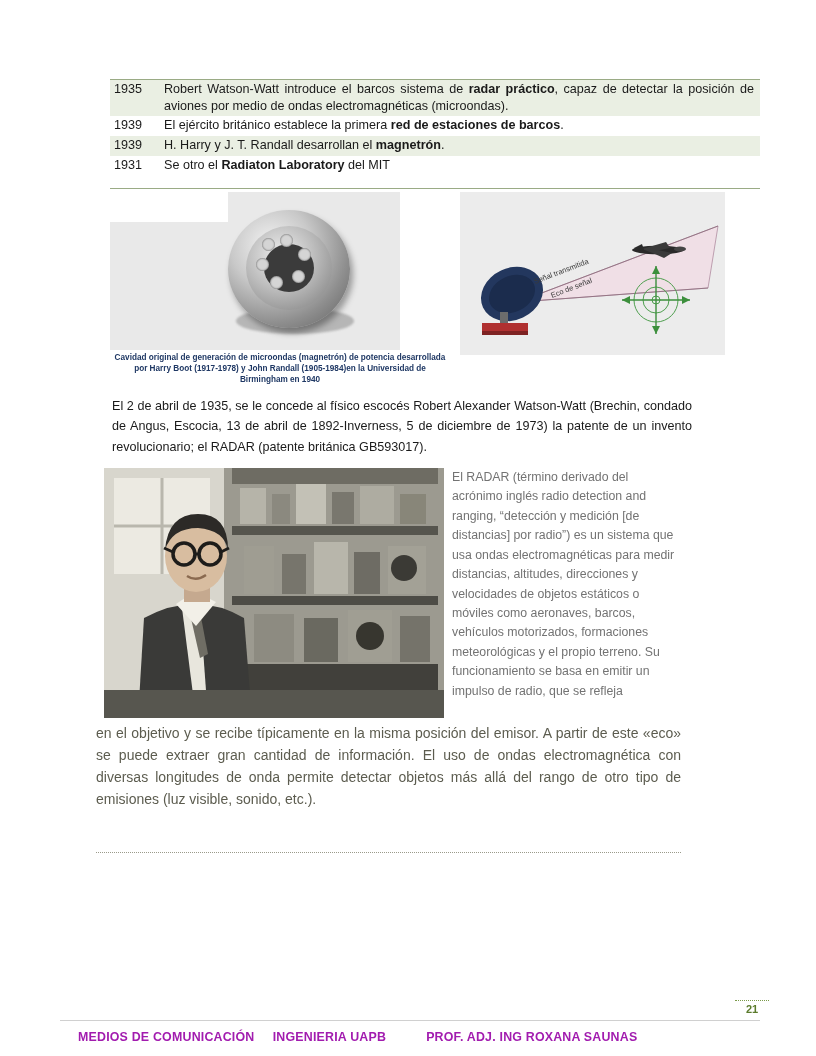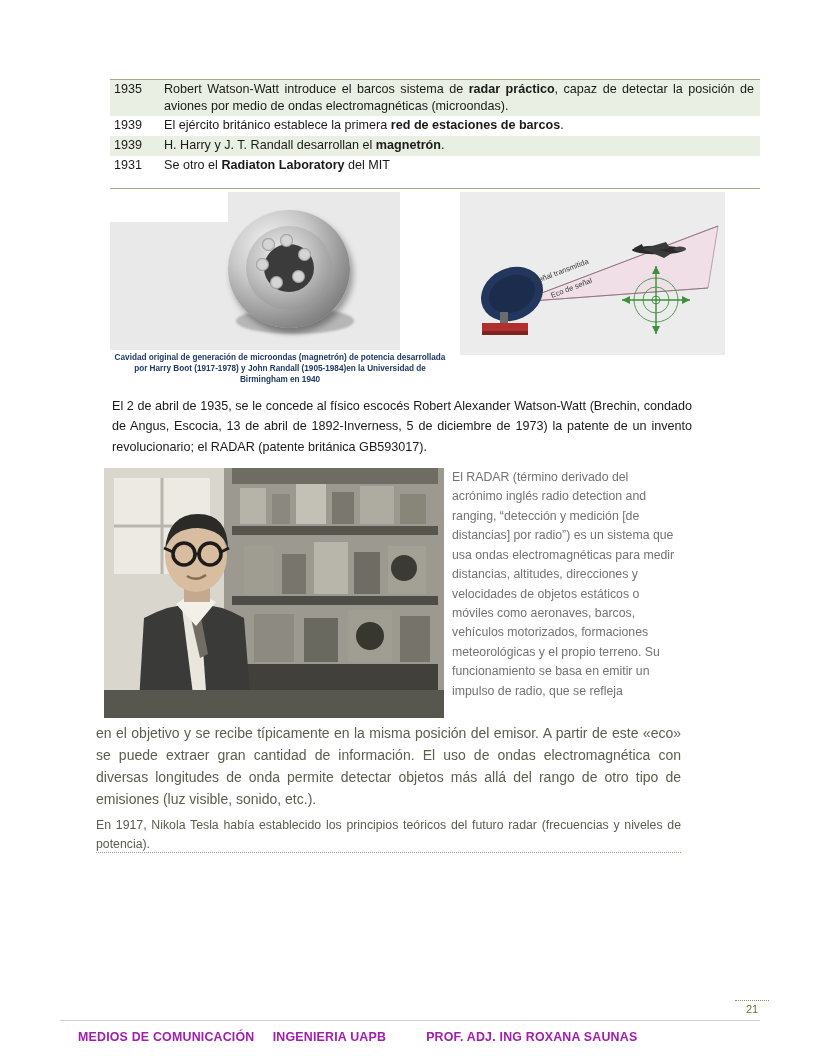--- a/index.html
+++ b/index.html
@@ -273,21 +273,21 @@
     text-align: center;
   }
   .page-number-rule {
     border-top: 1px dotted #7a9a4a;
     width: 34px;
     margin: 0 auto 2px auto;
   }
   .page-number {
     font-size: 11px;
     color: #5b7b2c;
-    font-weight: normal;
+    font-weight: bold;
   }
 </style>
 </head>
 <body>
 
 <div class="page">
 
 
   <div class="rule-top"></div>
 
@@ -429,21 +429,20 @@
       <path d="M83 108 Q92 114 102 107" stroke="#8a6a50" stroke-width="2.4" fill="none"></path>
 
       <rect x="0" y="222" width="340" height="28" fill="#57564f"></rect>
     </svg>
   </div>
 
   <div class="p-radar-right">El RADAR (término derivado del acrónimo inglés radio detection and ranging, “detección y medición [de distancias] por radio”) es un sistema que usa ondas electromagnéticas para medir distancias, altitudes, direcciones y velocidades de objetos estáticos o móviles como aeronaves, barcos, vehículos motorizados, formaciones meteorológicas y el propio terreno. Su funcionamiento se basa en emitir un impulso de radio, que se refleja</div>
 
   <div class="p-radar-cont">en el objetivo y se recibe típicamente en la misma posición del emisor. A partir de este «eco» se puede extraer gran cantidad de información. El uso de ondas electromagnética con diversas longitudes de onda permite detectar objetos más allá del rango de otro tipo de emisiones (luz visible, sonido, etc.).</div>
 
-  <div class="p-tesla">En 1917, Nikola Tesla había establecido los principios teóricos del futuro radar (frecuencias y niveles de potencia).</div>
   <div class="dotted-line"></div>
 
   <div class="page-number-box">
     <div class="page-number-rule"></div>
     <div class="page-number">21</div>
   </div>
 
   <div class="footer-rule"></div>
   <div class="footer-text">MEDIOS DE COMUNICACIÓN     INGENIERIA UAPB           PROF. ADJ. ING ROXANA SAUNAS</div>
 

